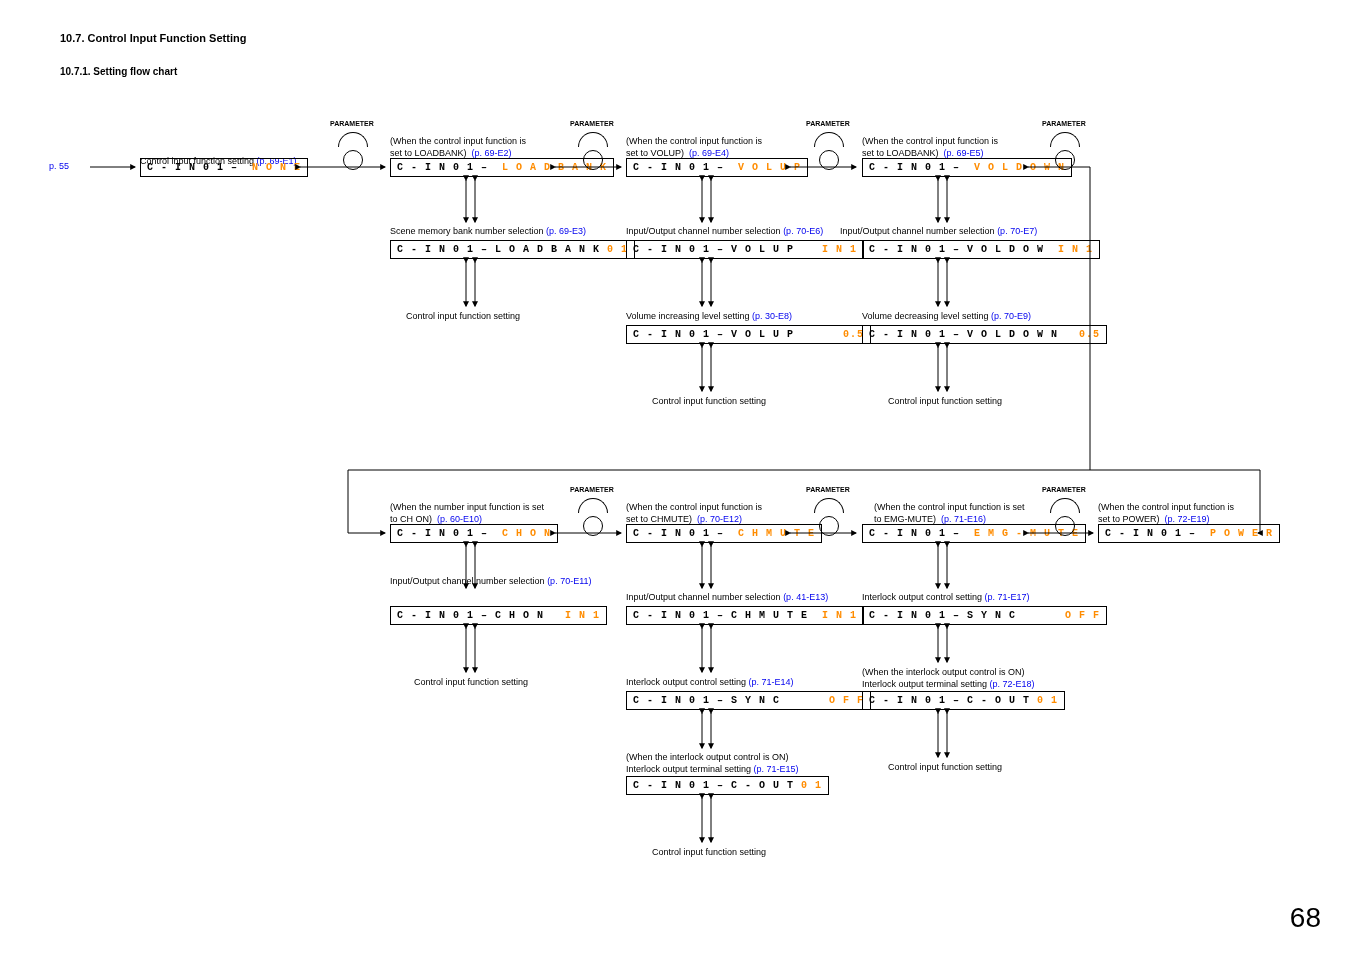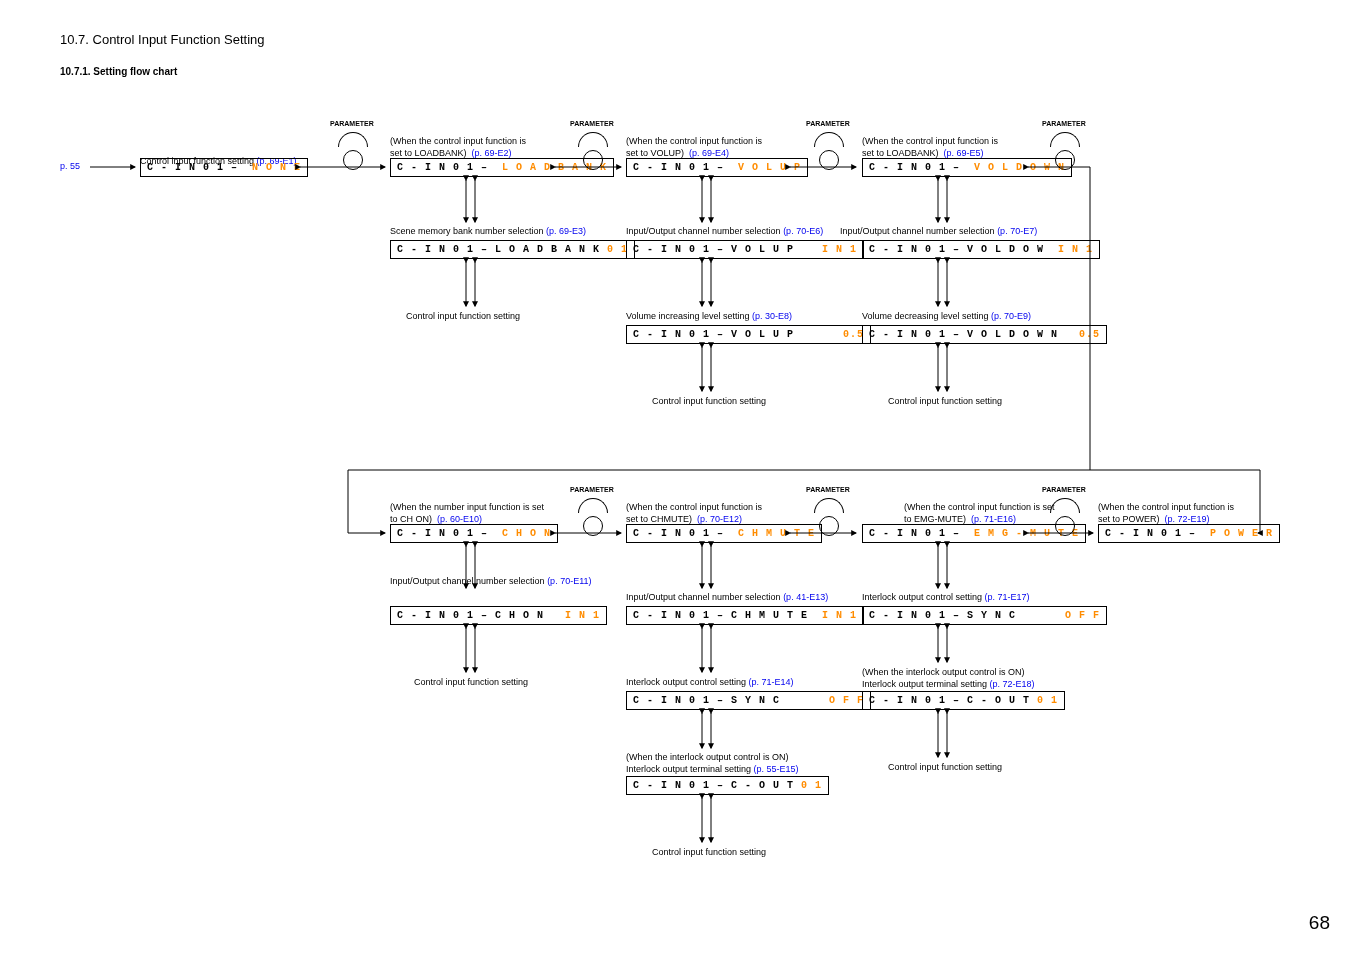--- a/index.html
+++ b/index.html
@@ -1,35 +1,35 @@
 <!DOCTYPE html>
 <html><head>
 <meta charset="utf-8">
 <style>
 body{margin:0;font-family:Arial,Helvetica,sans-serif;color:#000;width:1350px;height:954px;position:relative;background:#fff}
-.h1{font-size:13px;font-weight:normal;position:absolute}
+.h1{font-size:11px;font-weight:bold;position:absolute}
 .h2{font-size:10px;font-weight:bold;position:absolute}
 .lbl{font-size:9px;position:absolute;line-height:1.3}
 .ref{color:#0000ee}
 .disp{font-family:Liberation Mono, monospace;font-size:10px;font-weight:bold;letter-spacing:1px;border:1px solid #000;padding:3px 6px;position:absolute;white-space:nowrap;min-width:145px}
 .accent{color:#ff8c00}
 .param{font-size:7px;font-weight:bold;position:absolute;text-align:center}
 .knob{position:absolute;width:28px;height:14px;border:1.5px solid #000;border-bottom:none;border-radius:28px 28px 0 0}
 .circ{position:absolute;width:18px;height:18px;border:1.5px solid #000;border-radius:50%}
-.pagenum{position:absolute;bottom:20px;right:20px;font-size:19px}
+.pagenum{position:absolute;bottom:20px;right:29px;font-size:28px}
 svg{position:absolute;overflow:visible}
 .ar{stroke:#000;stroke-width:1;fill:none}
 </style>
 </head>
 <body>
 
 <div class="h1" style="left:60px;top:32px">10.7. Control Input Function Setting</div>
 <div class="h2" style="left:60px;top:66px">10.7.1. Setting flow chart</div>
 
-<div class="lbl ref" style="left:60px;top:161px">p. 55</div>
+<div class="lbl ref" style="left:49px;top:161px">p. 55</div>
 
 <div class="lbl" style="left:140px;top:156px"><span>Control input function setting</span> <span class="ref">(p. 69-E1)</span></div>
 <div class="disp" style="left:140px;top:158px"><span>C - I N 0 1 –</span>&nbsp;&nbsp;<span class="accent">N O N E</span></div>
 <div class="param" style="left:330px;top:120px">PARAMETER</div>
 <div class="knob" style="left:338px;top:132px"></div>
 <div class="circ" style="left:343px;top:150px"></div>
 
 <div class="lbl" style="left:390px;top:136px;width:150px"><span>(When the control input function is set to LOADBANK)</span>&nbsp; <span class="ref">(p. 69-E2)</span></div>
 <div class="disp" style="left:390px;top:158px"><span>C - I N 0 1 –</span>&nbsp;&nbsp;<span class="accent">L O A D B A N K</span></div>
 <div class="param" style="left:570px;top:120px">PARAMETER</div>
@@ -85,26 +85,26 @@
 <div class="param" style="left:806px;top:486px">PARAMETER</div>
 <div class="knob" style="left:814px;top:498px"></div>
 <div class="circ" style="left:819px;top:516px"></div>
 
 <div class="lbl" style="left:626px;top:592px"><span>Input/Output channel number selection</span> <span class="ref">(p. 41-E13)</span></div>
 <div class="disp" style="left:626px;top:606px"><span>C - I N 0 1 – C H M U T E</span>&nbsp;&nbsp;<span class="accent">I N 1</span></div>
 
 <div class="lbl" style="left:626px;top:677px"><span>Interlock output control setting</span> <span class="ref">(p. 71-E14)</span></div>
 <div class="disp" style="left:626px;top:691px"><span>C - I N 0 1 – S Y N C</span>&nbsp;&nbsp;&nbsp;&nbsp;&nbsp;&nbsp;&nbsp;<span class="accent">O F F</span></div>
 
-<div class="lbl" style="left:626px;top:752px;width:180px"><span>(When the interlock output control is ON) Interlock output terminal setting</span> <span class="ref">(p. 55-E15)</span></div>
+<div class="lbl" style="left:626px;top:752px;width:180px"><span>(When the interlock output control is ON) Interlock output terminal setting</span> <span class="ref">(p. 71-E15)</span></div>
 <div class="disp" style="left:626px;top:776px"><span>C - I N 0 1 – C - O U T</span>&nbsp;<span class="accent">0 1</span></div>
 
 <div class="lbl" style="left:652px;top:847px">Control input function setting</div>
 
-<div class="lbl" style="left:904px;top:502px;width:160px"><span>(When the control input function is set to EMG-MUTE)</span>&nbsp; <span class="ref">(p. 71-E16)</span></div>
+<div class="lbl" style="left:874px;top:502px;width:160px"><span>(When the control input function is set to EMG-MUTE)</span>&nbsp; <span class="ref">(p. 71-E16)</span></div>
 <div class="disp" style="left:862px;top:524px"><span>C - I N 0 1 –</span>&nbsp;&nbsp;<span class="accent">E M G - M U T E</span></div>
 <div class="param" style="left:1042px;top:486px">PARAMETER</div>
 <div class="knob" style="left:1050px;top:498px"></div>
 <div class="circ" style="left:1055px;top:516px"></div>
 
 <div class="lbl" style="left:862px;top:592px"><span>Interlock output control setting</span> <span class="ref">(p. 71-E17)</span></div>
 <div class="disp" style="left:862px;top:606px"><span>C - I N 0 1 – S Y N C</span>&nbsp;&nbsp;&nbsp;&nbsp;&nbsp;&nbsp;&nbsp;<span class="accent">O F F</span></div>
 
 <div class="lbl" style="left:862px;top:667px;width:180px"><span>(When the interlock output control is ON) Interlock output terminal setting</span> <span class="ref">(p. 72-E18)</span></div>
 <div class="disp" style="left:862px;top:691px"><span>C - I N 0 1 – C - O U T</span>&nbsp;<span class="accent">0 1</span></div>

